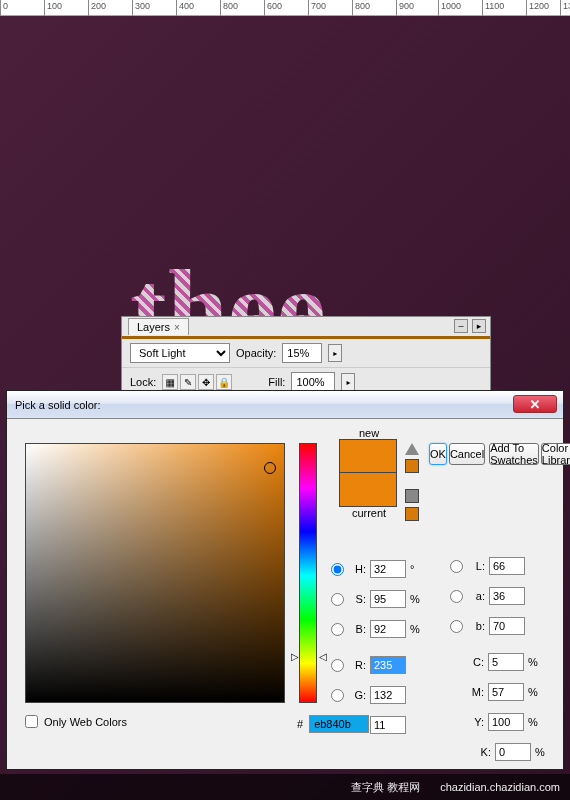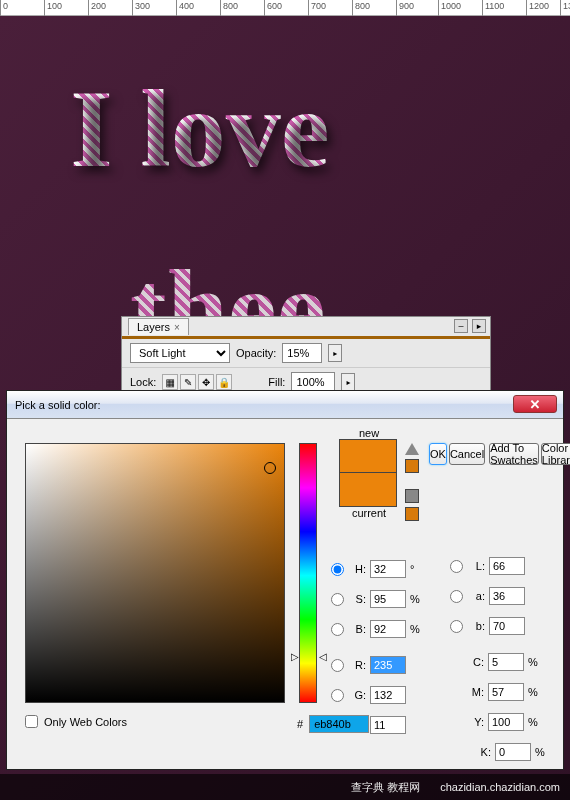--- a/index.html
+++ b/index.html
@@ -68,21 +68,20 @@
   <div class="tick" style="left:308px">700</div>
   <div class="tick" style="left:352px">800</div>
   <div class="tick" style="left:396px">900</div>
   <div class="tick" style="left:438px">1000</div>
   <div class="tick" style="left:482px">1100</div>
   <div class="tick" style="left:526px">1200</div>
   <div class="tick" style="left:560px">130</div>
 </div>
 
 <div class="canvas">
-  <div class="canvas-text">I love</div>
   <div class="canvas-text2">thee</div>
 </div>
 
 <div class="layers-panel">
   <div class="layers-head">
     <div class="layers-tab">
       <span>Layers</span>
       <span class="layers-x">×</span>
     </div>
     <div class="layers-min">

